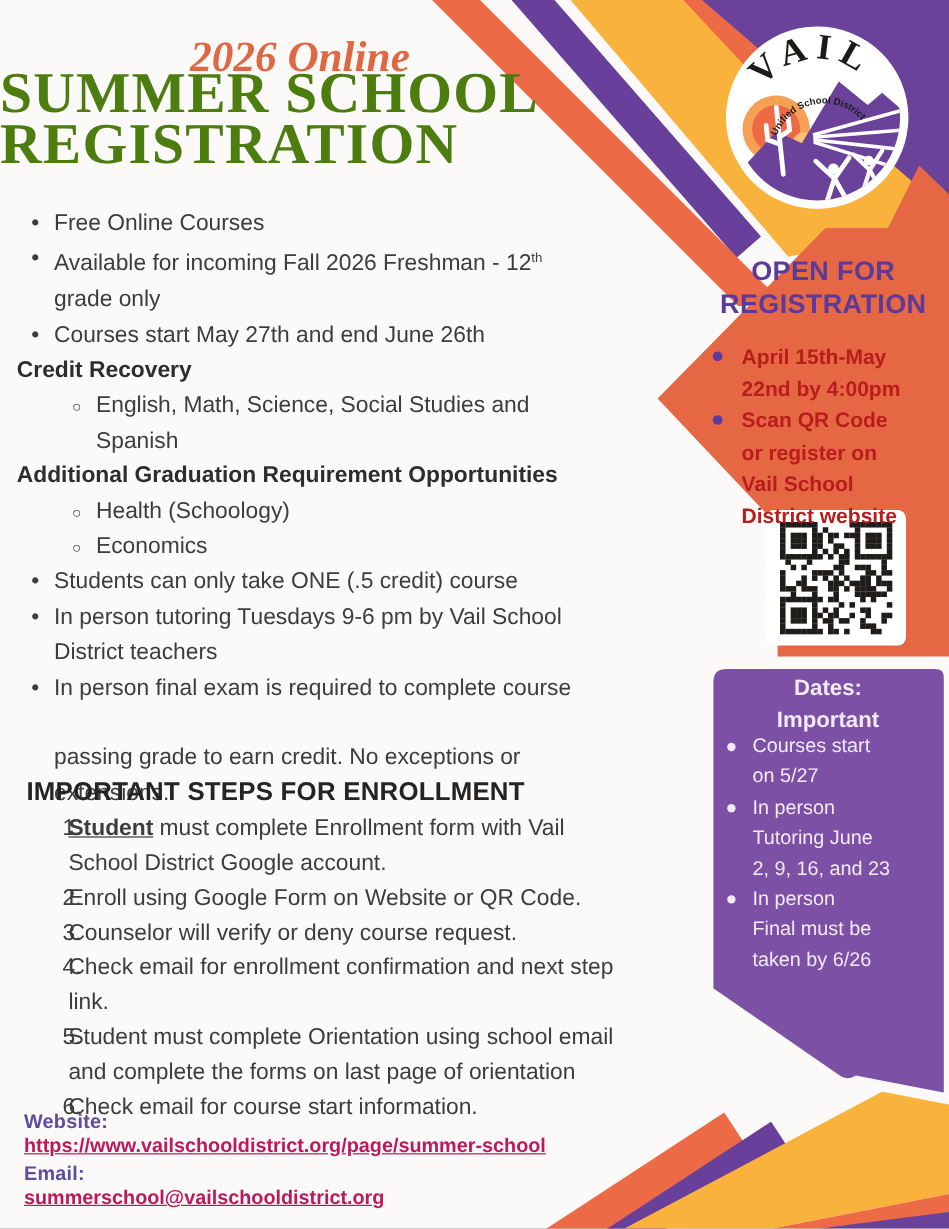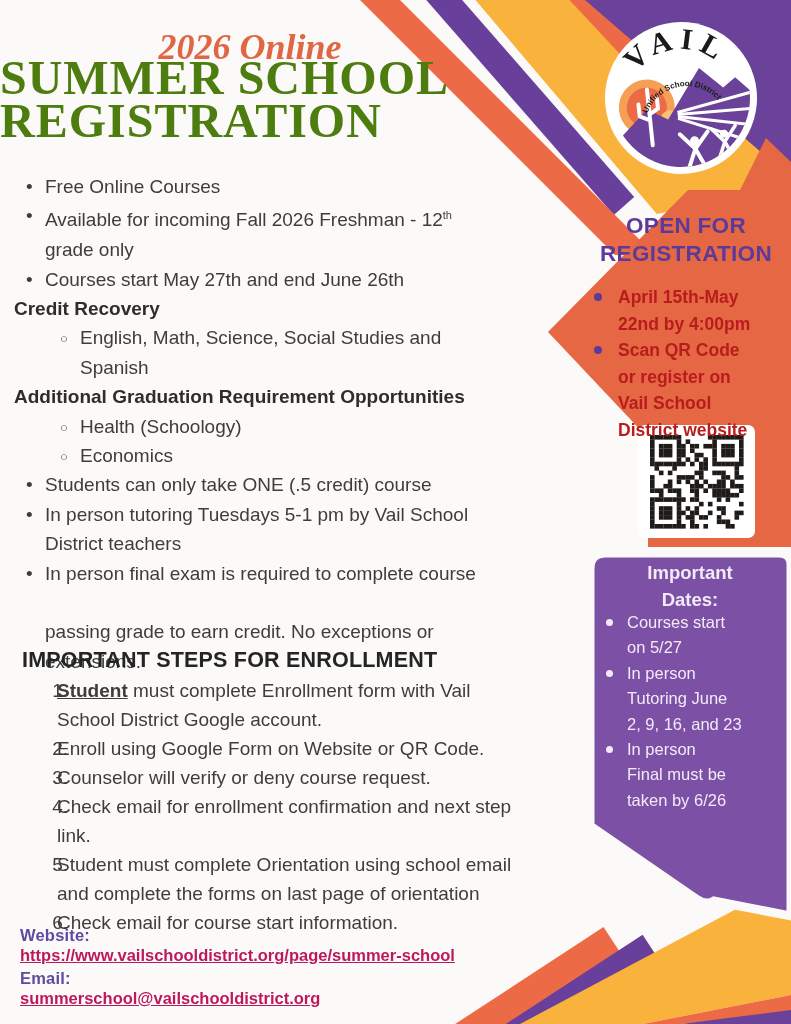--- a/index.html
+++ b/index.html
@@ -352,21 +352,21 @@
   <div class="abs flow">
     <div class="li"><span>Free Online Courses</span></div>
     <div class="li"><span>Available for incoming Fall 2026 Freshman - 12</span><sup>th</sup><br><span>grade only</span></div>
     <div class="li"><span>Courses start May 27th and end June 26th</span></div>
     <div class="h">Credit Recovery</div>
     <div class="li sub"><span>English, Math, Science, Social Studies and Spanish</span></div>
     <div class="h">Additional Graduation Requirement Opportunities</div>
     <div class="li sub"><span>Health (Schoology)</span></div>
     <div class="li sub"><span>Economics</span></div>
     <div class="li"><span>Students can only take ONE (.5 credit) course</span></div>
-    <div class="li"><span>In person tutoring Tuesdays 5-1 pm by Vail School</span><br><span>District teachers</span></div>
+    <div class="li"><span>In person tutoring Tuesdays 9-6 pm by Vail School</span><br><span>District teachers</span></div>
     <div class="li"><span>In person final exam is required to complete course</span><br><br><span>passing grade to earn credit. No exceptions or</span><br><span>extensions.</span></div>
   </div>
 
   <div class="abs steps-heading">IMPORTANT STEPS FOR ENROLLMENT</div>
   <div class="abs steps">
     <div class="step"><span class="u">Student</span><span> must complete Enrollment form with Vail</span><br><span>School District Google account.</span></div>
     <div class="step"><span>Enroll using Google Form on Website or QR Code.</span></div>
     <div class="step"><span>Counselor will verify or deny course request.</span></div>
     <div class="step"><span>Check email for enrollment confirmation and next step</span><br><span>link.</span></div>
     <div class="step"><span>Student must complete Orientation using school email</span><br><span>and complete the forms on last page of orientation</span></div>
@@ -387,22 +387,22 @@
         <span class="bdot"></span>
       <div><span>April 15th-May</span><br><span>22nd by 4:00pm</span></div>
     </div>
     <div class="bbul">
         <span class="bdot"></span>
       <div><span>Scan QR Code</span><br><span>or register on</span><br><span>Vail School</span><br><span>District website</span></div>
     </div>
   </div>
 
   <div class="abs box-title">
+    <div>Dates:</div>
     <div>Important</div>
-    <div>Dates:</div>
   </div>
   <div class="abs box-list">
     <div class="bbul">
         <span class="bdot"></span>
       <div><span>Courses start</span><br><span>on  5/27</span></div>
     </div>
     <div class="bbul">
         <span class="bdot"></span>
       <div><span>In person</span><br><span>Tutoring June</span><br><span>2, 9, 16, and 23</span></div>
     </div>

